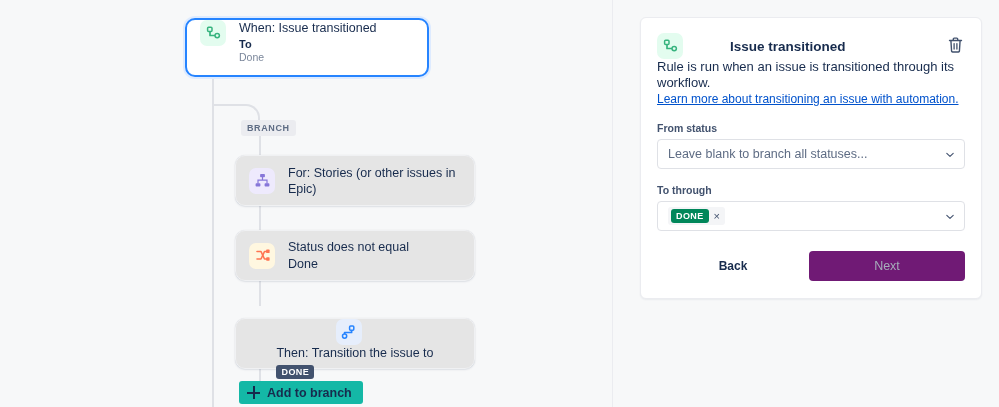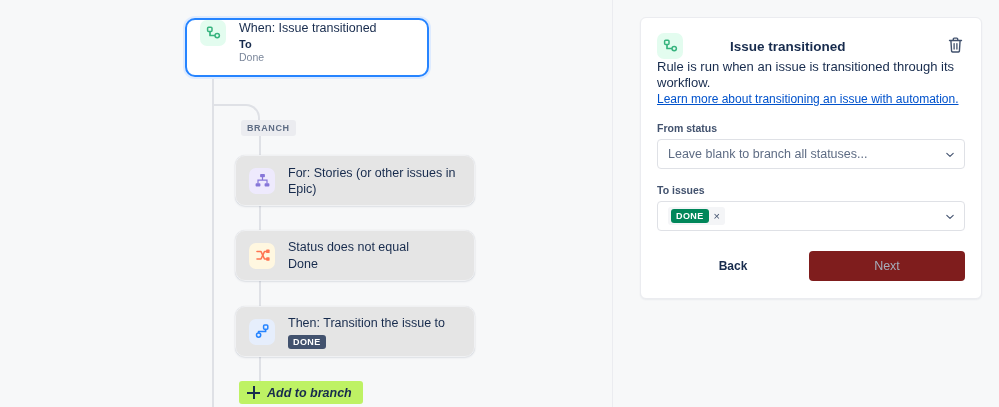--- a/index.html
+++ b/index.html
@@ -76,21 +76,21 @@
     border: 1px solid #f0f1f3;
     border-radius: 10px;
     box-sizing: border-box;
     box-shadow: 0 1px 2px rgba(9,30,66,0.10), 0 0 1px rgba(9,30,66,0.12);
     display: flex;
     align-items: center;
     padding: 0 13px;
   }
   .node-card.c1 { top: 155px; height: 51px; }
   .node-card.c2 { top: 230px; height: 51px; }
-  .node-card.c3 { top: 306px; height: 51px; }
+  .node-card.c3 { top: 318px; height: 51px; flex-direction: column; }
 
   .icon-box {
     width: 26px;
     height: 26px;
     border-radius: 7px;
     flex: 0 0 26px;
     display: flex;
     align-items: center;
     justify-content: center;
     margin-right: 13px;
@@ -151,32 +151,31 @@
     border-radius: 3px;
     line-height: 10px;
     text-align: right;
   }
 
   .add-branch-btn {
     position: absolute;
     left: 239px;
     top: 381px;
     height: 23px;
-    background: #bef264;
+    background: #14b8a6;
     border: none;
     border-radius: 3px;
     display: flex;
     align-items: center;
     padding: 0 11px 0 8px;
     font-family: "Liberation Sans", sans-serif;
     font-size: 12.5px;
     font-weight: bold;
     color: #172b4d;
     cursor: pointer;
-    font-style: italic;
   }
   .plus-glyph {
     display: inline-block;
     position: relative;
     width: 13px; height: 13px;
     margin-right: 7px;
   }
   .plus-glyph:before, .plus-glyph:after {
     content: "";
     position: absolute;
@@ -309,21 +308,21 @@
     border: none;
     font-family: "Liberation Sans", sans-serif;
     cursor: pointer;
     height: 30px;
     line-height: 30px;
     padding: 0;
   }
   .btn-next {
     flex: 1 1 auto;
     height: 30px;
-    background: #7f1d1d;
+    background: #701a75;
     border: none;
     border-radius: 4px;
     font-family: "Liberation Sans", sans-serif;
     font-size: 12.5px;
     color: #a5adba;
     cursor: default;
   }
 </style>
 </head>
 <body>
@@ -428,21 +427,21 @@
   <a class="panel-link">Learn more about transitioning an issue with automation.</a>
 
   <div class="field-label">From status</div>
   <div class="select-box">
     <span class="select-placeholder">Leave blank to branch all statuses...</span>
     <svg class="chev" viewBox="0 0 10 7">
       <path d="M1 1.4 L5 5.2 L9 1.4" fill="none" stroke="#42526e" stroke-width="1.4" stroke-linecap="round" stroke-linejoin="round"></path>
     </svg>
   </div>
 
-  <div class="field-label">To issues</div>
+  <div class="field-label">To through</div>
   <div class="select-box">
     <span class="tag-done">
       <span class="tag-lozenge">DONE</span>
       <span class="tag-remove">×</span>
     </span>
     <svg class="chev" viewBox="0 0 10 7">
       <path d="M1 1.4 L5 5.2 L9 1.4" fill="none" stroke="#42526e" stroke-width="1.4" stroke-linecap="round" stroke-linejoin="round"></path>
     </svg>
   </div>
 

